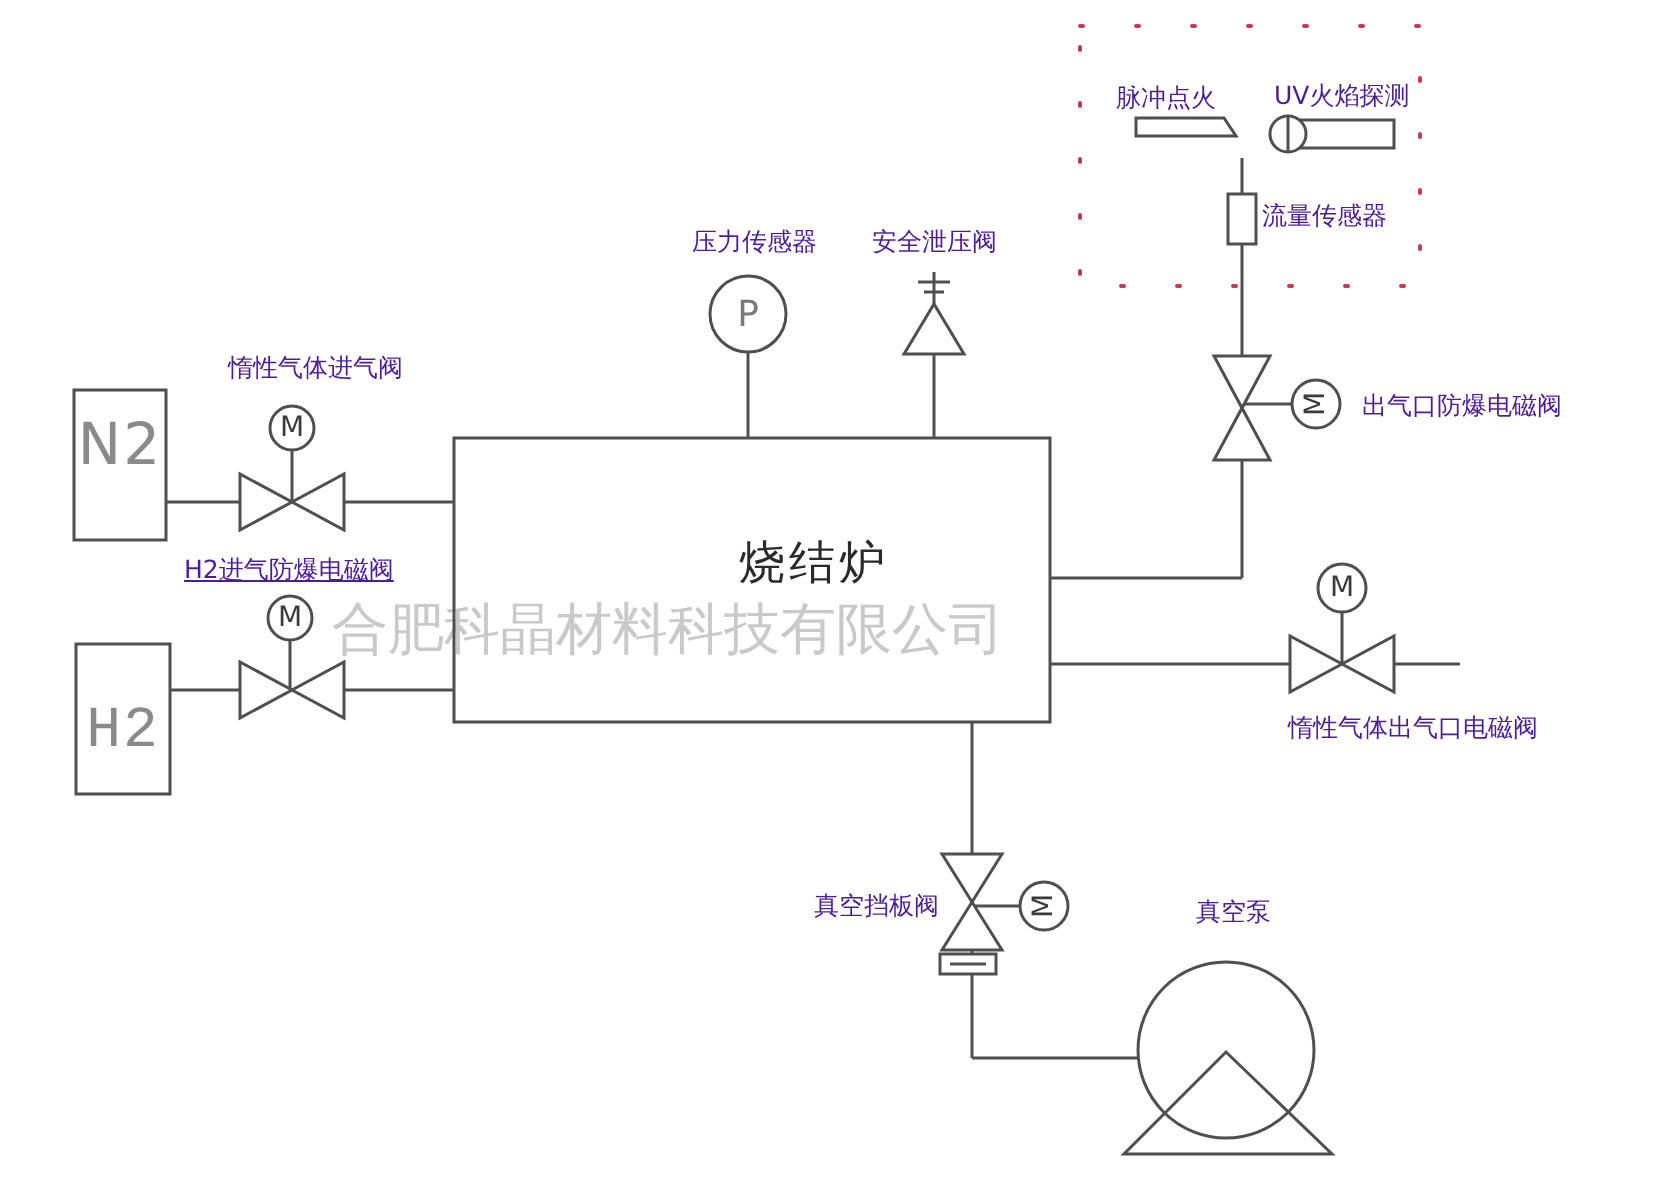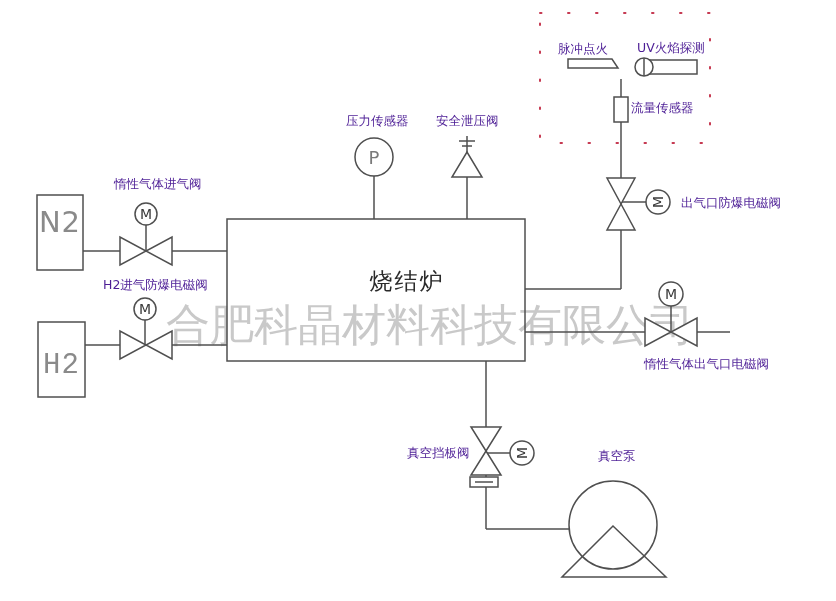--- a/index.html
+++ b/index.html
@@ -1,19 +1,19 @@
 <!DOCTYPE html>
 <html><head>
 <meta charset="utf-8">
 <style>
   html,body{margin:0;padding:0;background:#fff;}
   .canvas{position:relative;width:836px;height:601px;background:#ffffff;overflow:hidden;
           font-family:"DejaVu Sans","Liberation Sans",sans-serif;}
   .watermark{position:absolute;left:166px;top:272px;font-family:Liberation Serif, serif;
-             font-size:44px;color:#c9c9c9;white-space:nowrap;letter-spacing:0px;z-index:1;margin-top:24px;}
+             font-size:28px;color:#c9c9c9;white-space:nowrap;letter-spacing:0px;z-index:1;margin-top:24px;}
   svg.pipes{position:absolute;left:0;top:0;z-index:2;}
   .lbl{position:absolute;font-size:12.5px;color:#4c1d95;white-space:nowrap;z-index:3;line-height:1.1;}
   .ctr{position:absolute;display:flex;align-items:center;justify-content:center;z-index:3;}
   .srcText{font-size:29px;color:#8a8a8a;letter-spacing:1px;}
   .furnaceText{font-family:"DejaVu Serif","Liberation Serif",serif;font-size:23px;color:#2a2a2a;letter-spacing:2px;}
   .pText{font-size:18px;color:#7a7a7a;}
   .mText{font-size:14px;color:#3a3a3a;}
   .rot{transform:rotate(-90deg);}
 </style>
 </head>
@@ -122,21 +122,21 @@
     </div>
 
   <div class="ctr pText" style="left:355px;top:138px;width:38px;height:38px;">P</div>
   <div class="ctr mText" style="left:135px;top:203px;width:22px;height:22px;">M</div>
   <div class="ctr mText" style="left:134px;top:298px;width:22px;height:22px;">M</div>
   <div class="ctr mText rot" style="left:646px;top:190px;width:24px;height:24px;">M</div>
   <div class="ctr mText" style="left:659px;top:282px;width:24px;height:24px;">M</div>
   <div class="ctr mText rot" style="left:510px;top:441px;width:24px;height:24px;">M</div>
 
   <div class="lbl" style="left:114px;top:177px;">惰性气体进气阀</div>
-  <div class="lbl" style="left:103px;top:278px;">H2进气防爆电磁阀</div>
+  <div class="lbl" style="left:92px;top:278px;text-decoration:underline;">H2进气防爆电磁阀</div>
   <div class="lbl" style="left:346px;top:114px;text-align:center;">压力传感器</div>
   <div class="lbl" style="left:436px;top:114px;">安全泄压阀</div>
   <div class="lbl" style="left:558px;top:42px;">脉冲点火</div>
   <div class="lbl" style="left:637px;top:41px;">UV火焰探测</div>
   <div class="lbl" style="left:631px;top:101px;">流量传感器</div>
   <div class="lbl" style="left:681px;top:196px;">出气口防爆电磁阀</div>
   <div class="lbl" style="left:644px;top:357px;">惰性气体出气口电磁阀</div>
   <div class="lbl" style="left:407px;top:446px;text-align:right;">真空挡板阀</div>
   <div class="lbl" style="left:598px;top:449px;">真空泵</div>
 </div>

